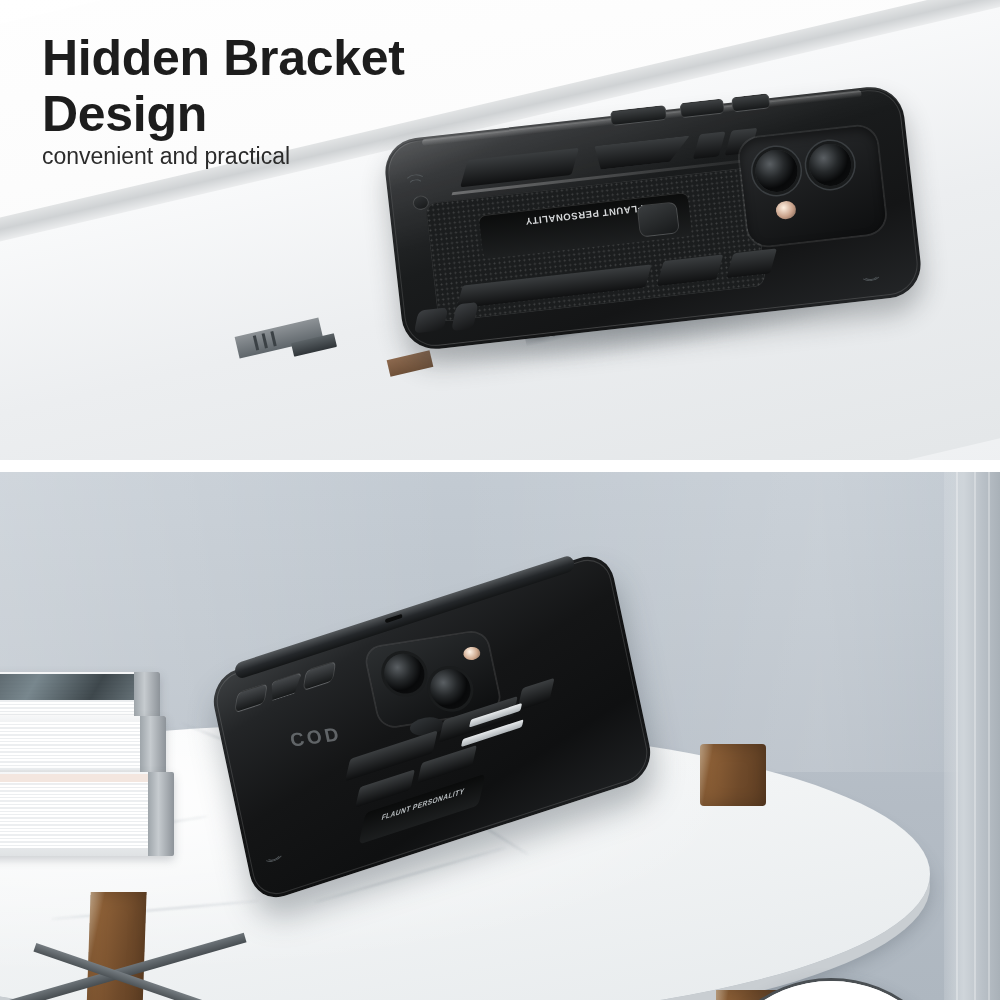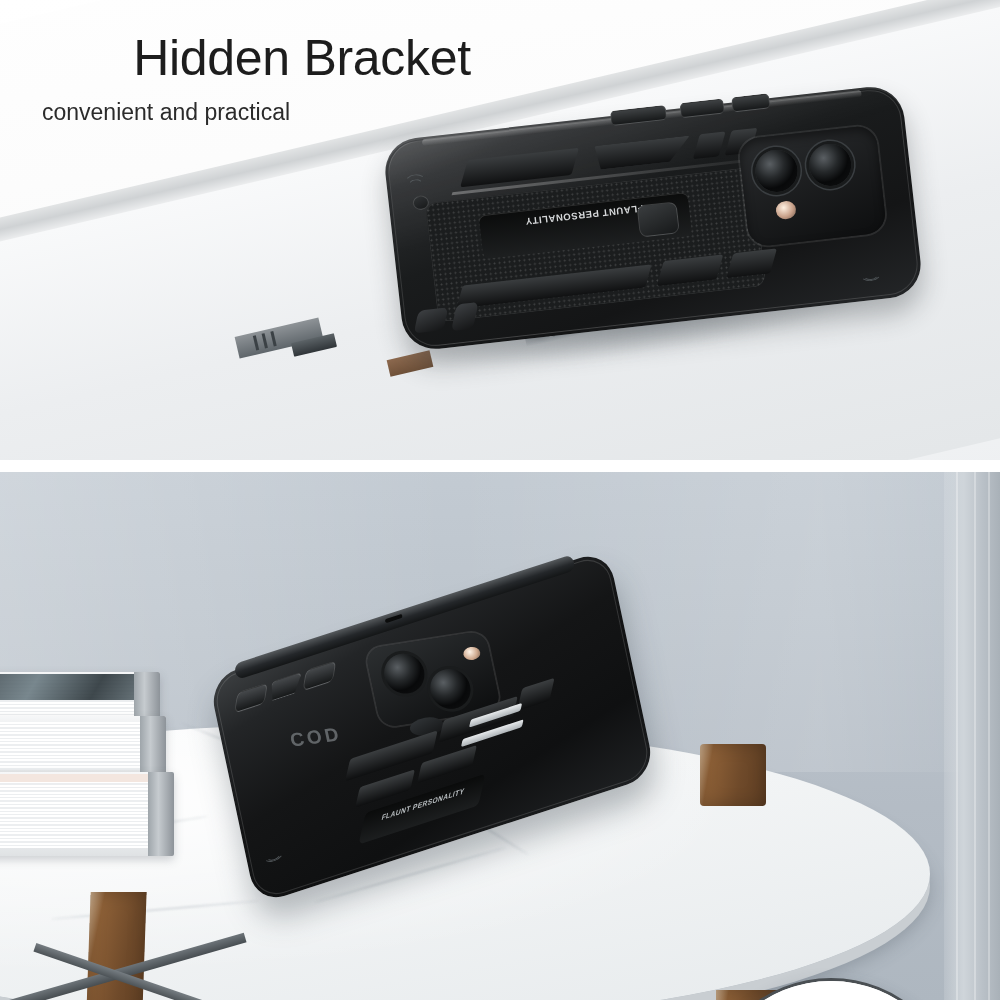--- a/index.html
+++ b/index.html
@@ -123,21 +123,21 @@
     background:linear-gradient(90deg,#4e5356,#cfd3d6 45%,#6e7376);border-radius:3px;}
   .stand-shadow-h{position:absolute;left:524px;top:320px;width:104px;height:16px;
     background:radial-gradient(ellipse at 30% 50%,rgba(90,100,110,.42),rgba(90,100,110,0) 70%);
     transform:rotate(-13deg);}
   .case-shadow-h{position:absolute;left:400px;top:286px;width:520px;height:66px;
     background:radial-gradient(ellipse at 50% 40%,rgba(75,85,95,.40),rgba(75,85,95,0) 72%);
     transform:rotate(-9deg);filter:blur(4px);}
 
   
   #title-block{position:absolute;left:42px;top:30px;width:520px;}
-  .h1{font-size:50px;font-weight:400;line-height:56px;color:#1d1d1d;letter-spacing:-.3px;text-align:center;}
+  .h1{font-size:50px;font-weight:700;line-height:56px;color:#1d1d1d;letter-spacing:-.3px;}
   .sub{margin-top:20px;font-size:23px;line-height:28px;color:#2b2b2b;font-weight:400;}
   #label-h{position:absolute;left:46px;top:404px;font-size:26px;font-weight:700;color:#1d1d1d;}
 
   
   #divider{position:absolute;left:0;top:460px;width:1000px;height:12px;background:#fff;z-index:40;}
 
   
   #panel-bot{position:absolute;left:0;top:472px;width:1000px;height:528px;overflow:hidden;
     background:linear-gradient(178deg,#c3cbd3 0%,#bdc5cd 30%,#b4bcc5 65%,#aeb7c0 100%);}
   .wall-sheen{position:absolute;left:0;top:0;width:1000px;height:300px;
@@ -309,21 +309,22 @@
         <div class="cam-flash"></div>
       </div>
       <div class="cs-grille2">
           <b></b>
           <b></b>
         </div>
     </div>
 
     <div id="title-block">
       <div class="h1">Hidden Bracket</div>
-      <div class="sub" style="margin-top:12px">convenient and practical</div>
+      <div class="h1">Design</div>
+      <div class="sub" style="margin-top:0">convenient and practical</div>
     </div>
 
   </div>
 
   <div id="divider"></div>
 
   <div id="panel-bot">
     <div class="wall-sheen"></div>
     <div class="curtain">
         <i></i>

